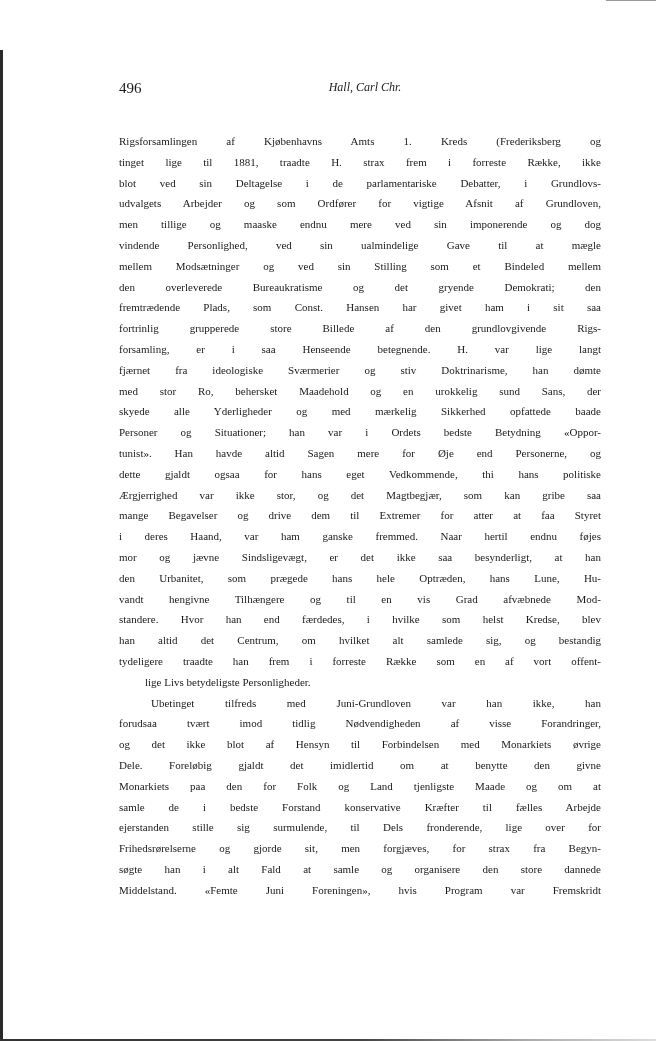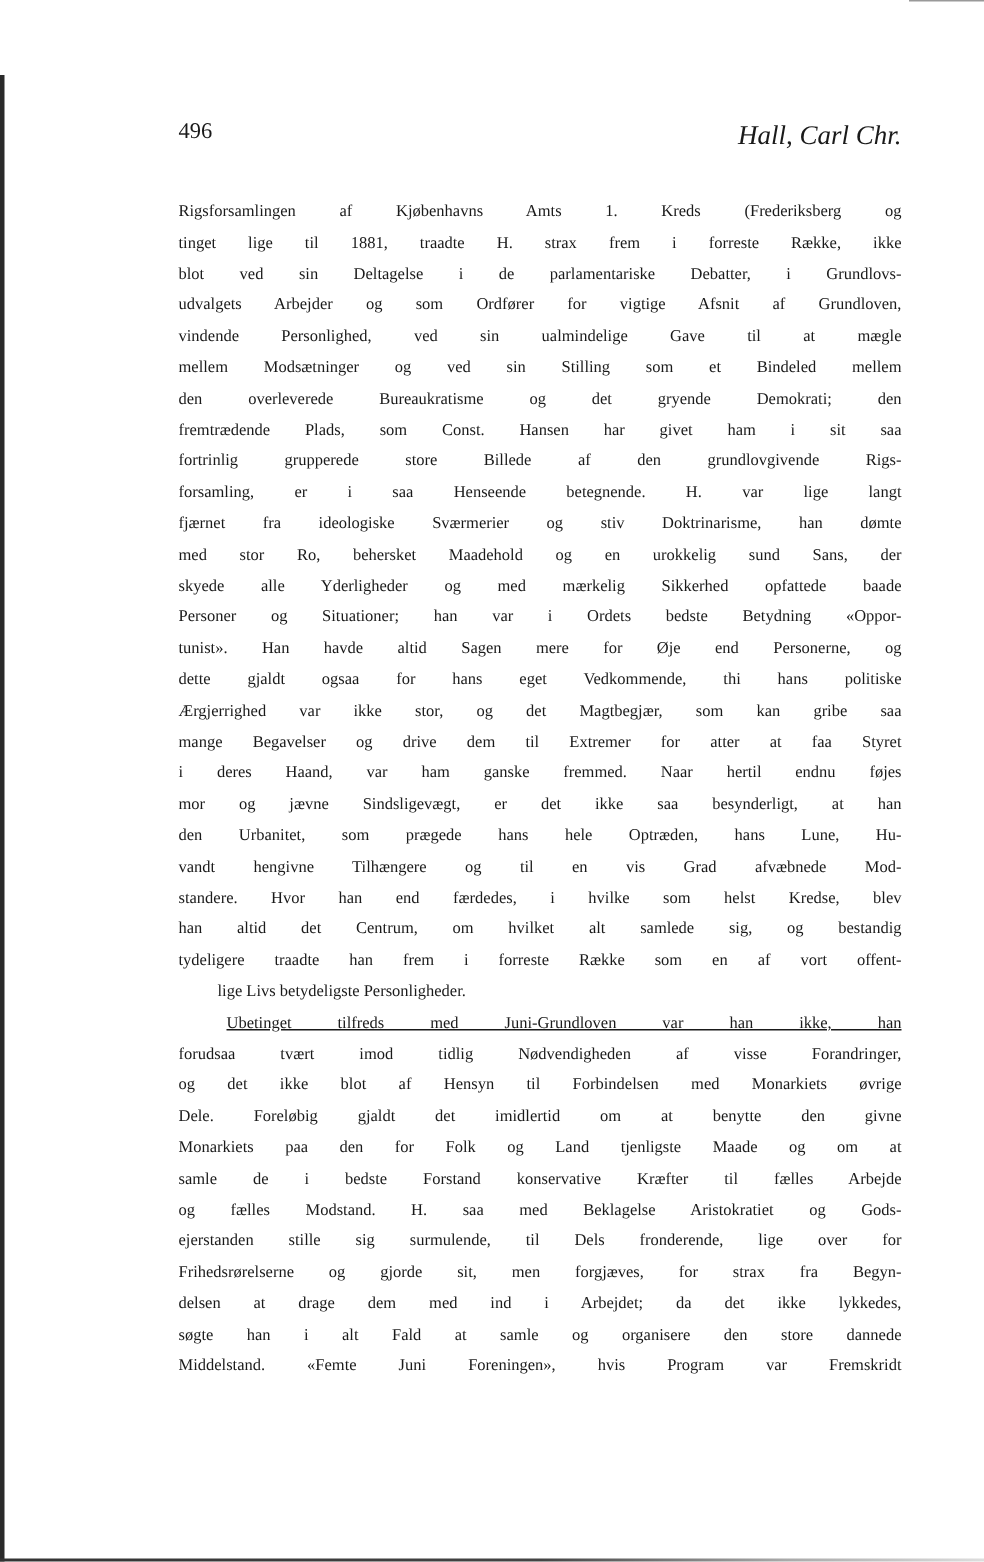--- a/index.html
+++ b/index.html
@@ -47,23 +47,23 @@
     .page-number {
       position: absolute;
       left: 0;
       top: 0;
       font-size: 15px;
       text-align: right;
     }
     .head-title {
       position: absolute;
       left: 0; right: 0;
-      text-align: right;
+      text-align: center;
       font-style: italic;
-      font-size: 18px;
+      font-size: 12px;
       top: 0;
       padding-left: 10px;
     }
     .body-text {
       margin-top: 29px;
       font-size: 11px;
       line-height: 20.8px;
     }
     .line {
       display: block;
@@ -71,41 +71,41 @@
       text-align: justify;
       text-align-last: justify;
       height: 20.8px;
     }
     .line.last {
       text-align-last: left;
       margin-left: 26px;
     }
     .line.indent {
       padding-left: 32px;
-      text-decoration: underline;
     }
   </style>
 </head>
 <body>
 
 <div class="top-edge"></div>
 <div class="left-edge"></div>
 <div class="bottom-edge"></div>
 
 <div class="page">
   <div class="running-head">
     <span class="page-number">496</span>
     <span class="head-title">Hall, Carl Chr.</span>
   </div>
   <div class="body-text" id="body-text">
       <div>
         <span class="line">Rigsforsamlingen af Kjøbenhavns Amts 1. Kreds (Frederiksberg og</span>
         <span class="line">tinget lige til 1881, traadte H. strax frem i forreste Række, ikke</span>
         <span class="line">blot ved sin Deltagelse i de parlamentariske Debatter, i Grundlovs-</span>
         <span class="line">udvalgets Arbejder og som Ordfører for vigtige Afsnit af Grundloven,</span>
+        <span class="line">men tillige og maaske endnu mere ved sin imponerende og dog</span>
         <span class="line">vindende Personlighed, ved sin ualmindelige Gave til at mægle</span>
         <span class="line">mellem Modsætninger og ved sin Stilling som et Bindeled mellem</span>
         <span class="line">den overleverede Bureaukratisme og det gryende Demokrati; den</span>
         <span class="line">fremtrædende Plads, som Const. Hansen har givet ham i sit saa</span>
         <span class="line">fortrinlig grupperede store Billede af den grundlovgivende Rigs-</span>
         <span class="line">forsamling, er i saa Henseende betegnende. H. var lige langt</span>
         <span class="line">fjærnet fra ideologiske Sværmerier og stiv Doktrinarisme, han dømte</span>
         <span class="line">med stor Ro, behersket Maadehold og en urokkelig sund Sans, der</span>
         <span class="line">skyede alle Yderligheder og med mærkelig Sikkerhed opfattede baade</span>
         <span class="line">Personer og Situationer; han var i Ordets bedste Betydning «Oppor-</span>
@@ -122,21 +122,19 @@
         <span class="line">tydeligere traadte han frem i forreste Række som en af vort offent-</span>
         <span class="line last">lige Livs betydeligste Personligheder.</span>
       </div>
       <div>
         <span class="line indent">Ubetinget tilfreds med Juni-Grundloven var han ikke, han</span>
         <span class="line">forudsaa tvært imod tidlig Nødvendigheden af visse Forandringer,</span>
         <span class="line">og det ikke blot af Hensyn til Forbindelsen med Monarkiets øvrige</span>
         <span class="line">Dele. Foreløbig gjaldt det imidlertid om at benytte den givne</span>
         <span class="line">Monarkiets paa den for Folk og Land tjenligste Maade og om at</span>
         <span class="line">samle de i bedste Forstand konservative Kræfter til fælles Arbejde</span>
-        <span class="line">og fælles Modstand. H. saa med Beklagelse Aristokratiet og Gods-</span>
         <span class="line">ejerstanden stille sig surmulende, til Dels fronderende, lige over for</span>
         <span class="line">Frihedsrørelserne og gjorde sit, men forgjæves, for strax fra Begyn-</span>
-        <span class="line">delsen at drage dem med ind i Arbejdet; da det ikke lykkedes,</span>
         <span class="line">søgte han i alt Fald at samle og organisere den store dannede</span>
         <span class="line">Middelstand. «Femte Juni Foreningen», hvis Program var Fremskridt</span>
       </div>
     </div>
 </div>
 
 </body></html>

